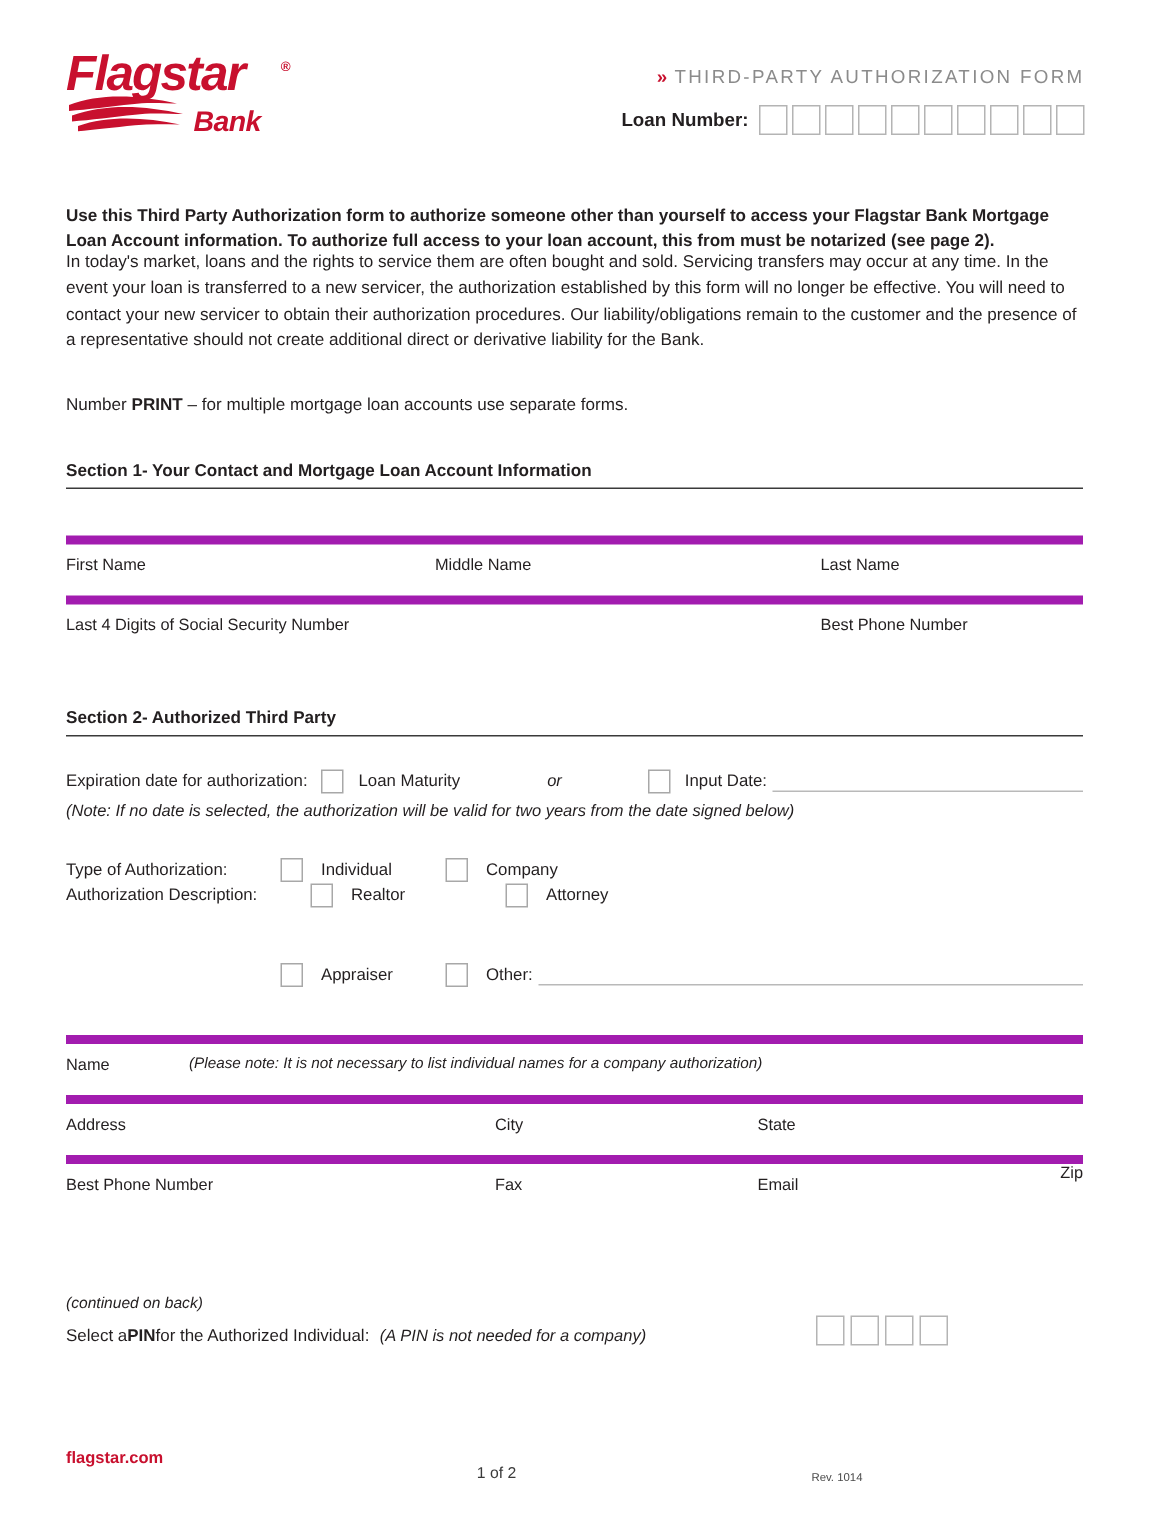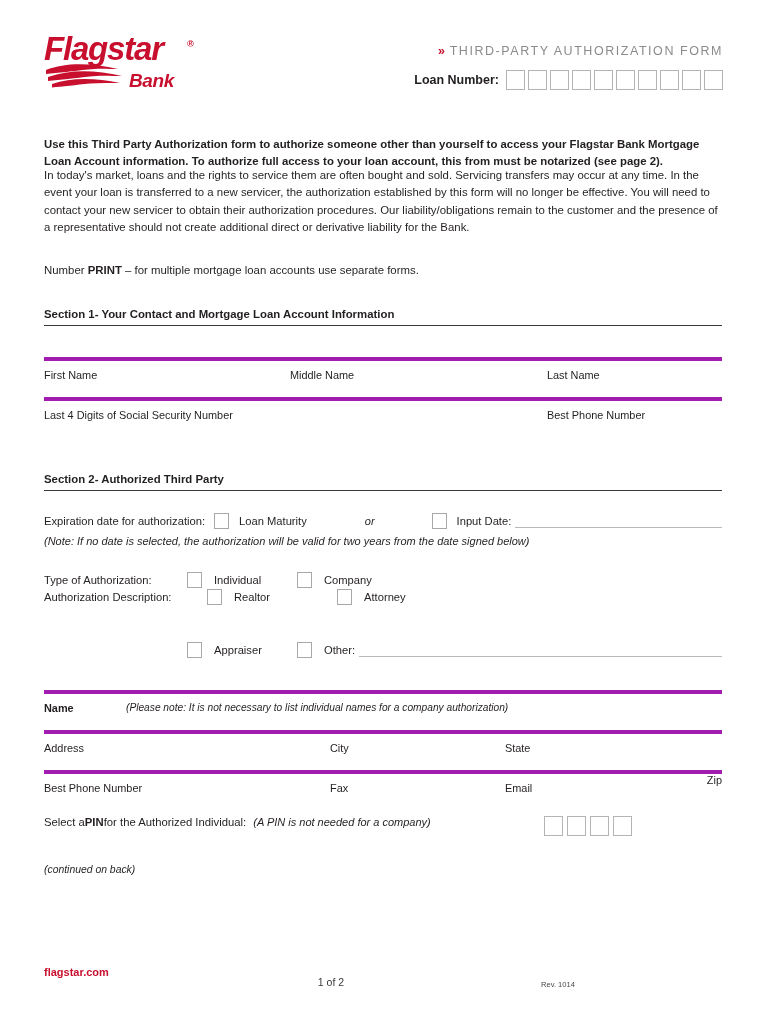--- a/index.html
+++ b/index.html
@@ -74,31 +74,31 @@
     border-bottom: 1.6px solid #3a3a3a;
   }
   .sec1 { top: 308px; }
   .sec2 { top: 473px; }
 
   
   .field-row {
     position: absolute;
     left: 0;
     width: 678px;
-    border-top: 4px solid #a21caf;
+    border-top: 6px solid #a21caf;
     height: 40px;
   }
   .field-row .cap {
     position: absolute;
     top: 8px;
     font-size: 10.9px;
     color: #231f20;
     white-space: nowrap;
   }
-  .field-row .cap.bold { font-weight: 700; }
+  .field-row .cap.bold { font-weight: 400; }
   .field-row .cap.ital { font-style: italic; font-size: 10.2px; }
 
   .r-names   { top: 357px; }
   .r-ssn     { top: 397px; }
   .r-name2   { top: 690px; }
   .r-address { top: 730px; }
   .r-phone   { top: 770px; }
 
   .c0  { left: 0px; }
   .c1  { left: 246px; }
@@ -128,21 +128,21 @@
 
   .type-row .cb-label, .desc-row .cb-label { width: 143px; }
   .desc-row2 .cb-label { width: 143px; }
 
   .col-a { display: flex; align-items: center; width: 110px; }
   .col-a .cbox { margin-right: 12px; }
   .col-b { display: flex; align-items: center; flex: 1; }
   .col-b .cbox { margin-right: 12px; }
 
   
-  .pin-row { position: absolute; left: 0; top: 816px; width: 678px; display: flex; align-items: flex-start; font-size: 11.3px; }
+  .pin-row { position: absolute; left: 0; top: 877px; width: 678px; display: flex; align-items: flex-end; font-size: 11.3px; }
   .pin-row b { font-weight: 700; }
   .pin-row .pin-note { font-style: italic; margin-left: 7px; font-size: 11px; }
   .pin-boxes { display: flex; gap: 4px; margin-left: 113px; }
   .pbox { width: 19px; height: 20px; border: 1px solid #b4b4b4; background: #fff; }
 
   .cont { position: absolute; left: 0; top: 864px; font-size: 10.4px; font-style: italic; color: #231f20; }
 
   
   .footer { position: absolute; left: 0; top: 966px; width: 622px; height: 40px; }
   .f-site { position: absolute; left: 44px; top: 0; font-size: 11px; font-weight: 700; color: #c8102e; }

